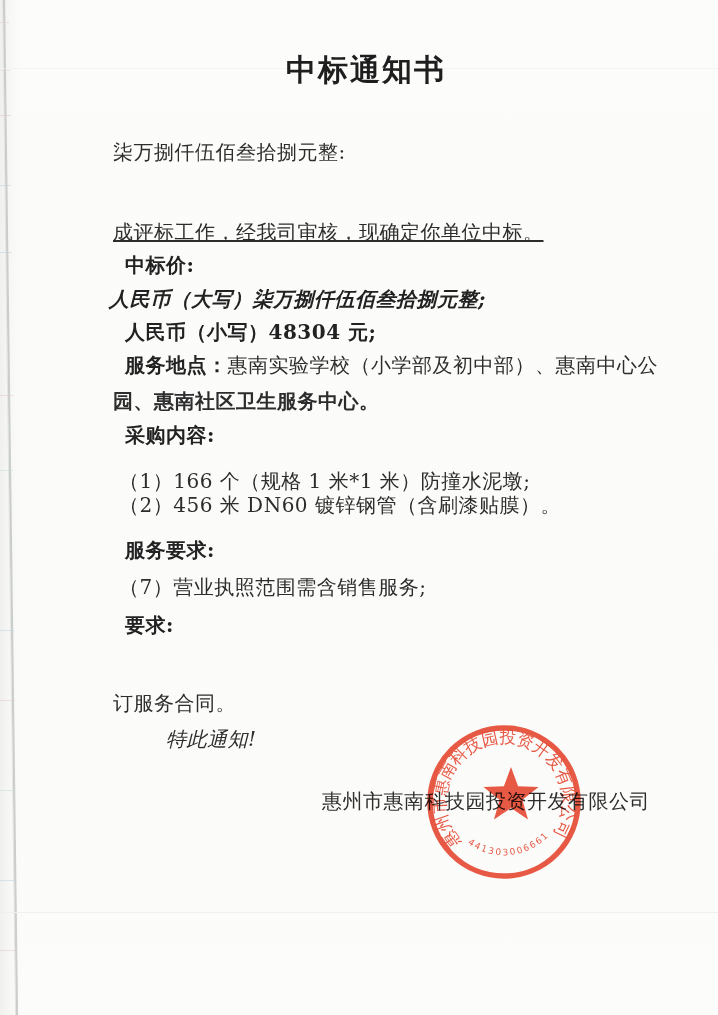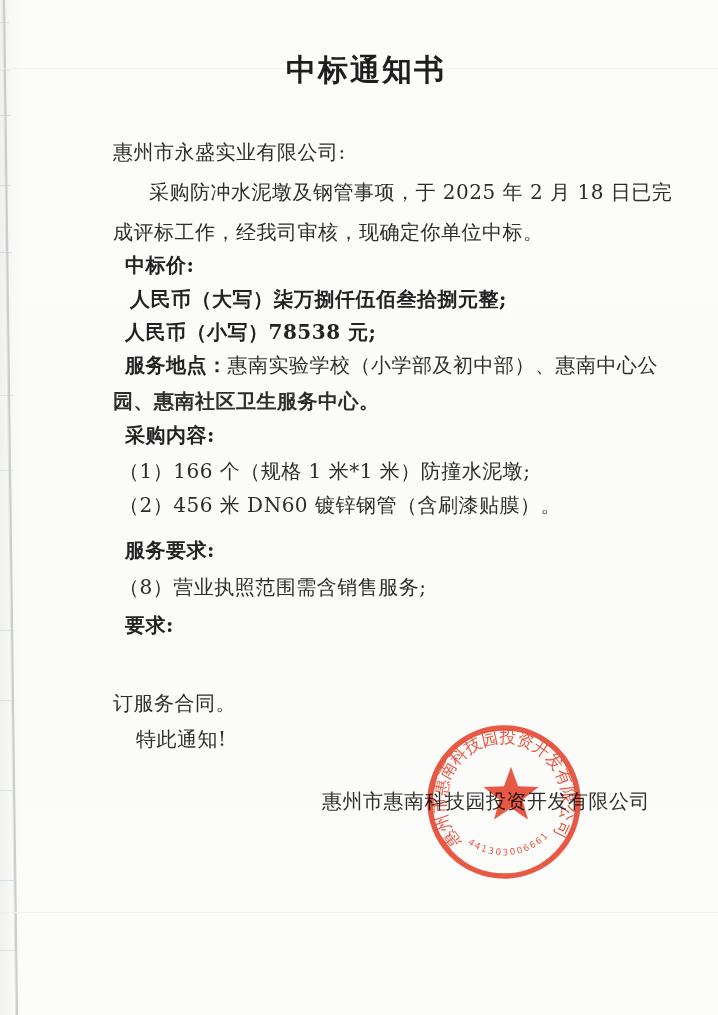--- a/index.html
+++ b/index.html
@@ -60,42 +60,41 @@
   <div class="ruled" style="top:630px; width:14px; background:#bed4e6;"></div>
   <div class="ruled" style="top:700px; width:15px; background:#e4c6ca;"></div>
   <div class="ruled" style="top:790px; width:15px; background:#bfdcd4;"></div>
   <div class="ruled" style="top:880px; width:16px; background:#bed4e6;"></div>
   <div class="ruled" style="top:950px; width:16px; background:#e4c6ca;"></div>
   <div class="scanline" style="top:912px;"></div>
   <div class="scanline" style="top:68px; opacity:.6;"></div>
 
   <div class="title">中标通知书</div>
 
-  <div class="t" style="left:113px; top:139px;">惠州市永盛实业有限公司:</div>
-  <div class="t" style="left:149px; top:179px;">采购防冲水泥墩及钢管事项，于 2025 年 2 月 18 日已完</div>
-  <div class="t" style="left:113px; top:219px;">成评标工作，经我司审核，现确定你单位中标。</div>
+  <div class="t" style="left:113px; top:139px;">柒万捌仟伍佰叁拾捌元整:</div>
+  <div class="t" style="left:113px; top:219px;text-decoration:underline;">成评标工作，经我司审核，现确定你单位中标。</div>
 
   <div class="t b" style="left:113px; top:252px;">中标价:</div>
-  <div class="t b" style="left:118px; top:286px;">人民币（大写）柒万捌仟伍佰叁拾捌元整;</div>
-  <div class="t b" style="left:113px; top:319px;">人民币（小写）78538 元;</div>
+  <div class="t b" style="left:97px; top:286px;font-style:italic;">人民币（大写）柒万捌仟伍佰叁拾捌元整;</div>
+  <div class="t b" style="left:113px; top:319px;">人民币（小写）48304 元;</div>
 
   <div class="t" style="left:113px; top:352px;"><span class="b">服务地点：</span><span>惠南实验学校（小学部及初中部）、惠南中心公</span></div>
   <div class="t" style="left:113px; top:388px;font-weight:bold;">园、惠南社区卫生服务中心。</div>
 
   <div class="t b" style="left:113px; top:422px;">采购内容:</div>
-  <div class="t" style="left:119px; top:458px;">（1）166 个（规格 1 米*1 米）防撞水泥墩;</div>
+  <div class="t" style="left:119px; top:468px;">（1）166 个（规格 1 米*1 米）防撞水泥墩;</div>
   <div class="t" style="left:119px; top:492px;">（2）456 米 DN60 镀锌钢管（含刷漆贴膜）。</div>
 
   <div class="t b" style="left:113px; top:537px;">服务要求:</div>
-  <div class="t" style="left:119px; top:574px;">（8）营业执照范围需含销售服务;</div>
+  <div class="t" style="left:119px; top:574px;">（7）营业执照范围需含销售服务;</div>
 
   <div class="t b" style="left:113px; top:612px;">要求:</div>
 
   <div class="t" style="left:113px; top:690px;">订服务合同。</div>
-  <div class="t" style="left:136px; top:726px;">特此通知!</div>
+  <div class="t" style="left:166px; top:726px;font-style:italic;">特此通知!</div>
 
   <div class="t" style="left:322px; top:788px;">惠州市惠南科技园投资开发有限公司</div>
 
   <svg class="stamp" width="200" height="200" viewBox="0 0 200 200">
     <g fill="#e8432c" stroke="none">
       <circle cx="100" cy="100" r="74" fill="none" stroke="#e8432c" stroke-width="5.5" opacity="0.95"></circle>
       <polygon points="107,65 114.1,84.3 134.6,85 118.4,97.7 124,117.5 107,106 90,117.5 95.6,97.7 79.4,85 99.9,84.3" opacity="0.95"></polygon>
       <defs>
         <path id="ringPath" d="M 58.3 141.7 A 59 59 0 1 1 141.7 141.7" fill="none"></path>
         <path id="serialPath" d="M 56 135 A 62 62 0 0 0 144 135" fill="none"></path>

